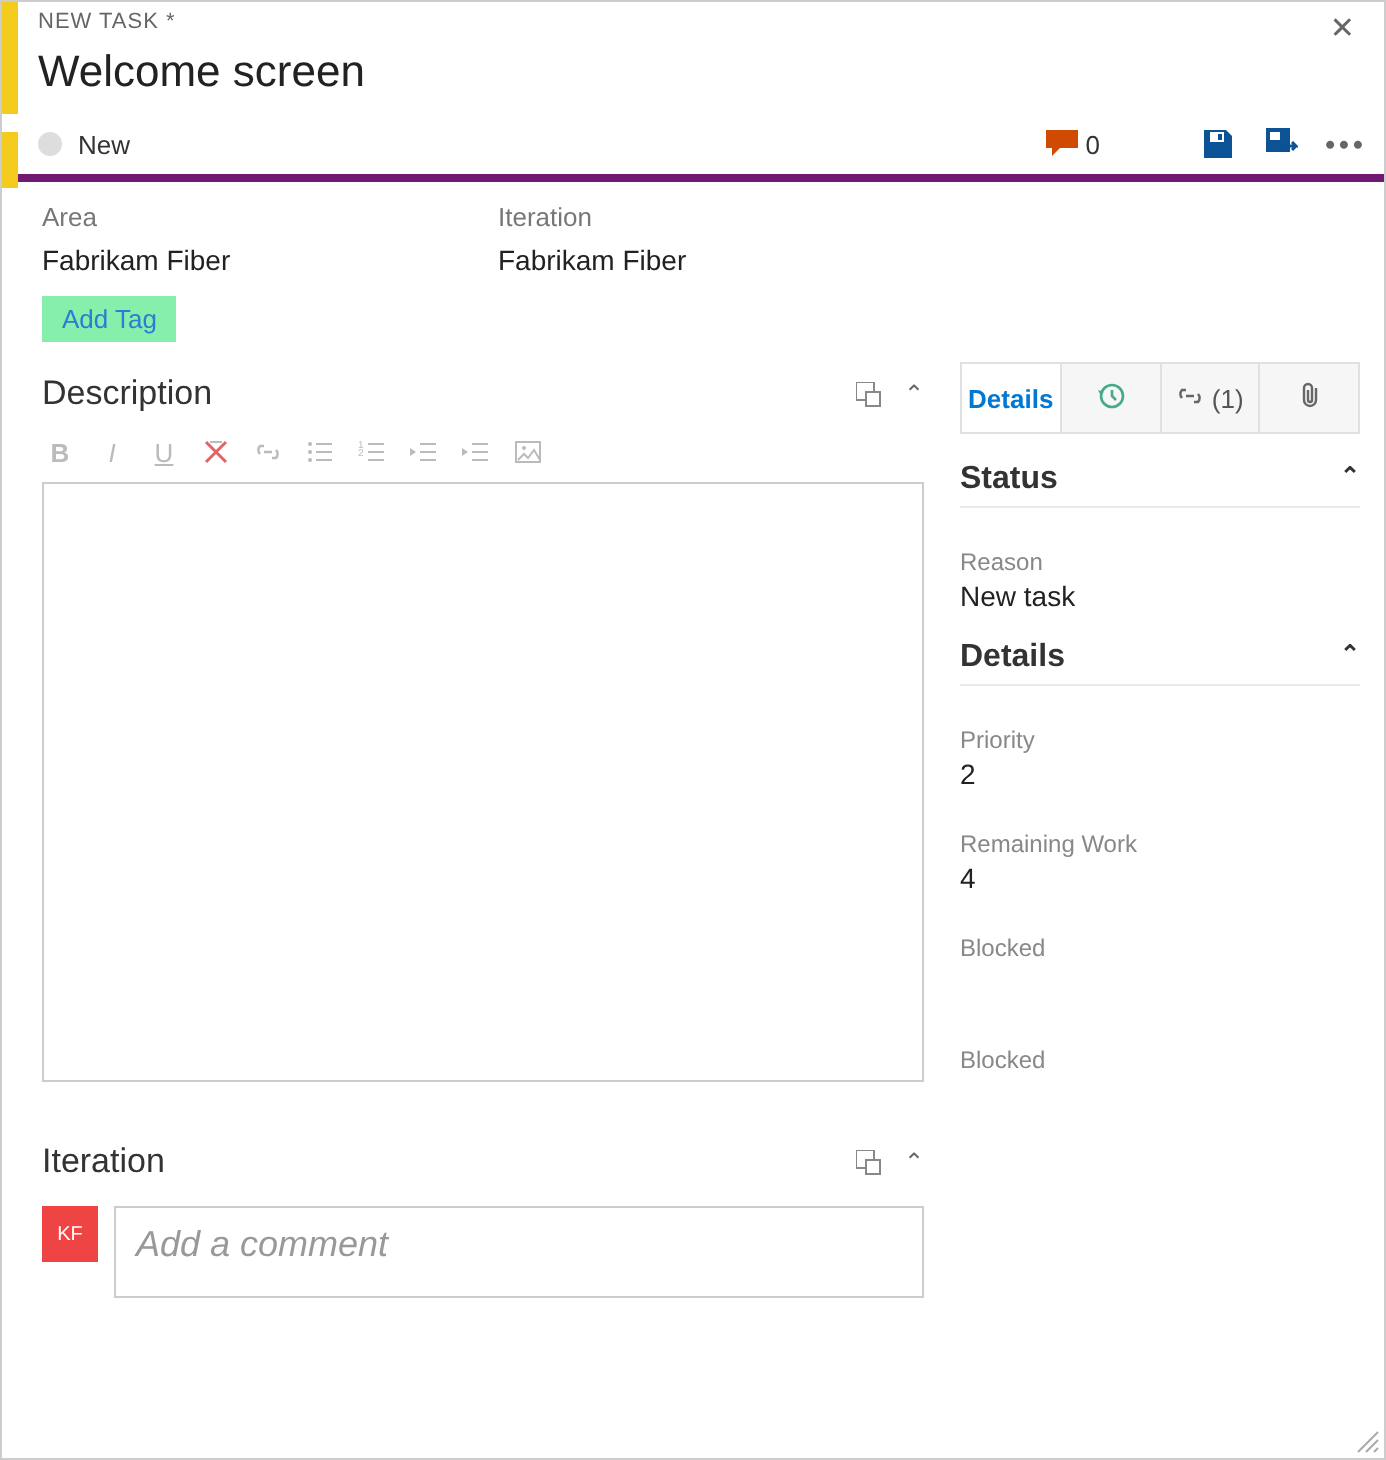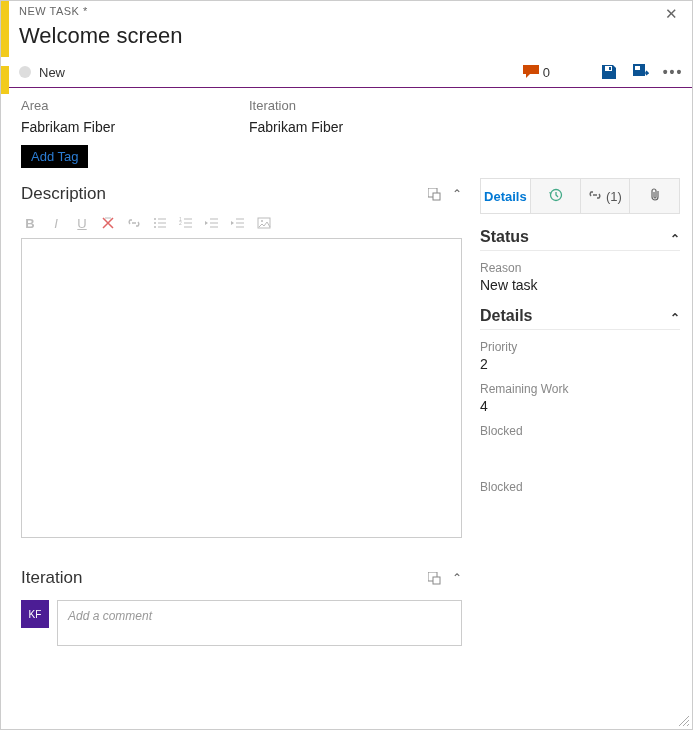--- a/index.html
+++ b/index.html
@@ -6,64 +6,64 @@
 body { font-family: "Segoe UI", Arial, sans-serif; font-size: 13px; color: #333; background: #fff; width: 693px; height: 730px; position: relative; border: 1px solid #ccc; overflow: hidden; }
 .ybar { position: absolute; left: 0; top: 0; width: 8px; background: #f2cb1d; }
 .yb1 { height: 56px; }
 .yb2 { top: 65px; height: 28px; }
 
 .hdr { padding: 4px 10px 0 18px; }
 .hdrtop { display: flex; justify-content: space-between; align-items: flex-start; font-size: 11px; color: #666; letter-spacing: .5px; height: 16px; }
 .close { font-size: 15px; color: #666; cursor: pointer; padding: 0 4px; }
 .title { font-size: 22px; font-weight: 300; color: #222; padding: 2px 0 8px 0; }
 
-.inforow { display: flex; align-items: center; padding: 6px 10px 6px 18px; border-bottom: 1px solid #701a75; }
+.inforow { display: flex; align-items: center; padding: 6px 10px 6px 18px; border-bottom: 4px solid #701a75; }
 .state { display: flex; align-items: center; gap: 8px; width: 190px; }
 .dot { width: 12px; height: 12px; border-radius: 50%; background: #ddd; }
 .assignee { display: flex; align-items: center; gap: 8px; flex: 1; }
 .avimg { width: 22px; height: 22px; background: #2b7cd3; color: #fff; display: flex; align-items: center; justify-content: center; font-size: 12px; border-radius: 2px; }
 .spacer { flex: 1; }
 .cmt { display: flex; align-items: center; gap: 4px; color: #333; margin-right: 50px; }
 .cmticon svg { display: block; }
 .act { display: flex; gap: 14px; align-items: center; }
 .icbtn { width: 18px; height: 18px; display: flex; align-items: center; justify-content: center; cursor: pointer; }
 .dots { letter-spacing: 2px; font-weight: bold; color: #666; font-size: 14px; }
 
 .meta { display: flex; padding: 10px 10px 4px 20px; gap: 28px; }
 .mcol { min-width: 200px; }
 .mlabel { font-size: 13px; color: #777; margin-bottom: 6px; }
 .mval { font-size: 14px; color: #222; }
-.addtag { display: inline-block; margin: 6px 0 0 20px; padding: 4px 10px; background: #000000; color: #2b7cd3; font-size: 13px; cursor: pointer; }
+.addtag { display: inline-block; margin: 6px 0 0 20px; padding: 4px 10px; background: #86efac; color: #2b7cd3; font-size: 13px; cursor: pointer; }
 
 .body { display: flex; padding: 10px 12px 10px 20px; gap: 18px; }
 .left { flex: 1; min-width: 0; }
 .right { width: 200px; }
 
 .sechead { display: flex; align-items: center; justify-content: space-between; font-size: 17px; font-weight: 400; color: #333; padding: 6px 0; }
 .sechead .tools { display: flex; gap: 10px; align-items: center; color: #666; }
 .caret { font-size: 12px; cursor: pointer; }
 .sqic { width: 15px; height: 15px; display:flex; align-items:center; justify-content:center; cursor:pointer; }
 
 .rtetb { display: flex; gap: 8px; padding: 4px 0 6px 0; color: #bbb; align-items: center; }
 .rtetb span { width: 18px; height: 18px; display: flex; align-items: center; justify-content: center; font-size: 13px; cursor: pointer; }
 .rtebox { border: 1px solid #ccc; height: 300px; background: #fff; }
 
 .disc { margin-top: 24px; }
 .discrow { display: flex; gap: 8px; margin-top: 6px; }
-.av2 { width: 28px; height: 28px; background: #4c1d95; color: #fff; font-size: 10px; display: flex; align-items: center; justify-content: center; }
-.cmntbox { flex: 1; border: 1px solid #ccc; height: 46px; padding: 8px 10px; color: #999; font-style: italic; font-size: 12px; }
+.av2 { width: 28px; height: 28px; background: #ef4444; color: #fff; font-size: 10px; display: flex; align-items: center; justify-content: center; }
+.cmntbox { flex: 1; border: 1px solid #ccc; height: 46px; padding: 8px 10px; color: #999; font-style: italic; font-size: 18px; }
 
 .tabs { display: flex; border: 1px solid #e0e0e0; }
 .tab { flex: 1; min-width: 40px; height: 34px; display: flex; align-items: center; justify-content: center; gap: 4px; background: #f6f6f6; border-right: 1px solid #e0e0e0; font-size: 13px; color: #555; cursor: pointer; }
 .tab:last-child { border-right: none; }
 .tab.active { background: #fff; color: #0078d4; font-weight: 600; }
 
 .rsec { margin-top: 14px; }
-.rtitle { display: flex; justify-content: space-between; align-items: flex-end; font-size: 16px; font-weight: 600; color: #333; padding-bottom: 4px; border-bottom: 1px solid #eaeaea; }
-.rfield { margin-top: 10px; }
+.rtitle { display: flex; justify-content: space-between; align-items: flex-start; font-size: 16px; font-weight: 600; color: #333; padding-bottom: 4px; border-bottom: 1px solid #eaeaea; }
+.rfield { margin-top: 20px; }
 .rlabel { font-size: 12px; color: #888; margin-bottom: 2px; }
 .rval { font-size: 14px; color: #222; }
 
 .grip { position: absolute; right: 2px; bottom: 2px; width: 14px; height: 14px; color: #999; }
 </style>
 </head>
 <body>
 
 
 

